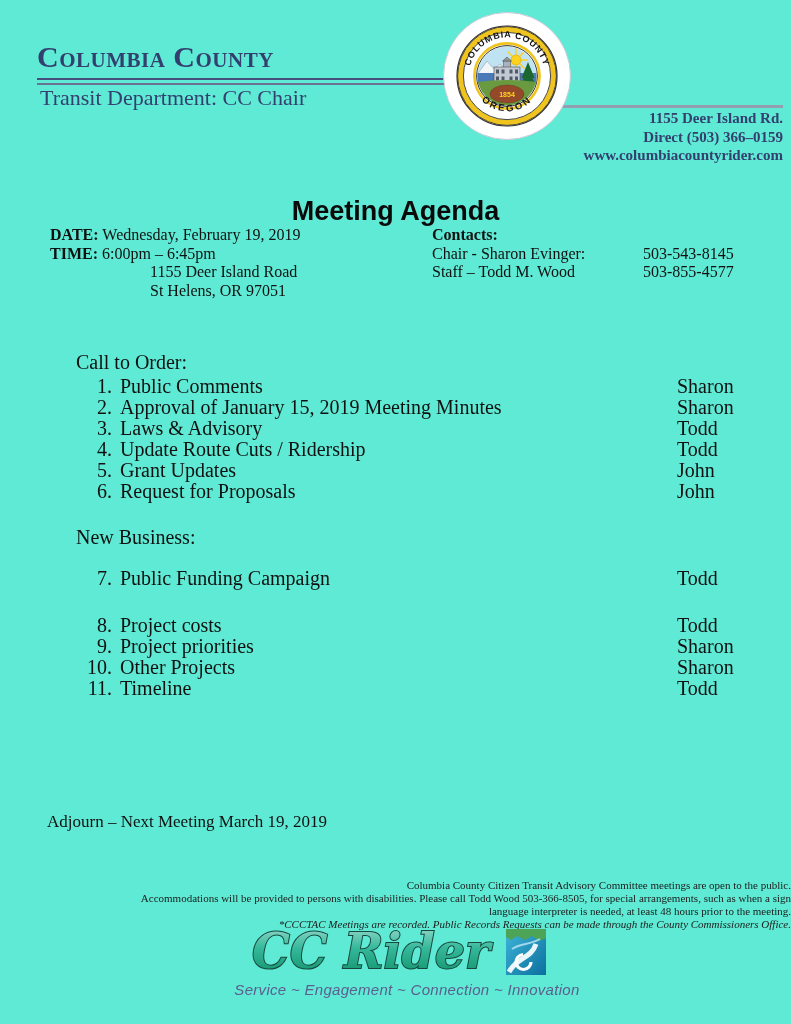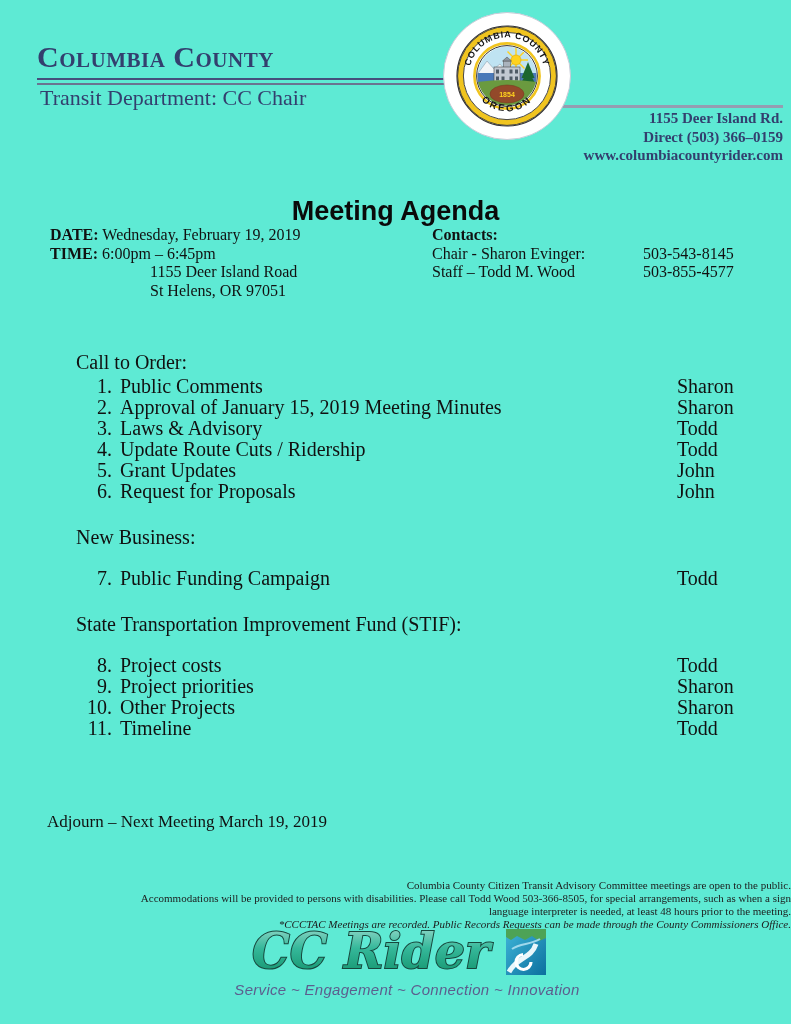--- a/index.html
+++ b/index.html
@@ -191,21 +191,20 @@
           <div class="agenda-item"><span class="num">6.</span><span class="txt">Request for Proposals</span><span class="owner">John</span></div>
         </div>
       </div>
       <div class="agenda-section">
         <div class="section-heading">New Business:</div>
         <div class="item-list">
           <div class="agenda-item"><span class="num">7.</span><span class="txt">Public Funding Campaign</span><span class="owner">Todd</span></div>
         </div>
       </div>
       <div class="agenda-section">
-        <div class="section-heading">State Transportation Improvement Fund (STIF):</div>
         <div class="item-list">
           <div class="agenda-item"><span class="num">8.</span><span class="txt">Project costs</span><span class="owner">Todd</span></div>
           <div class="agenda-item"><span class="num">9.</span><span class="txt">Project priorities</span><span class="owner">Sharon</span></div>
           <div class="agenda-item"><span class="num">10.</span><span class="txt">Other Projects</span><span class="owner">Sharon</span></div>
           <div class="agenda-item"><span class="num">11.</span><span class="txt">Timeline</span><span class="owner">Todd</span></div>
         </div>
       </div>
     </div>
 
   <div class="adjourn">Adjourn – Next Meeting March 19, 2019</div>

